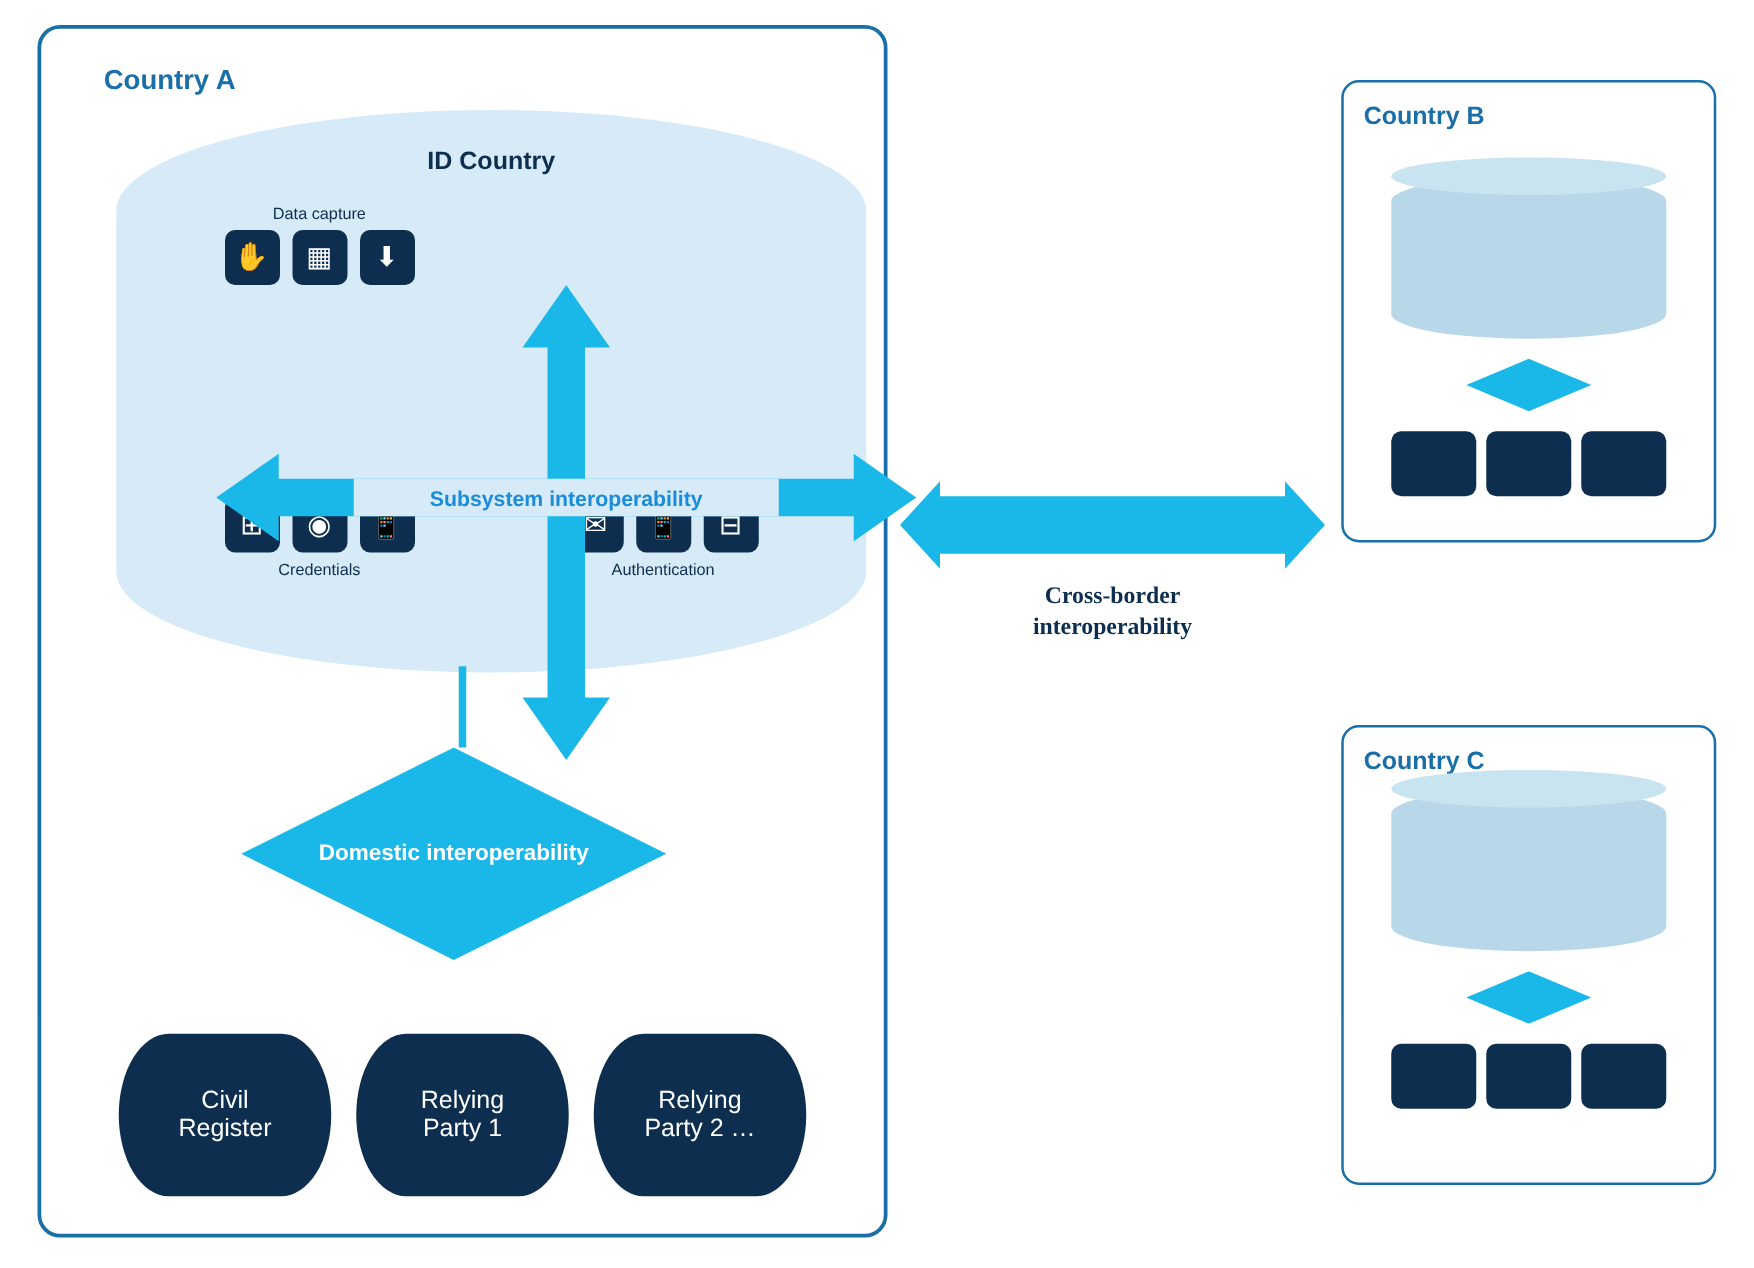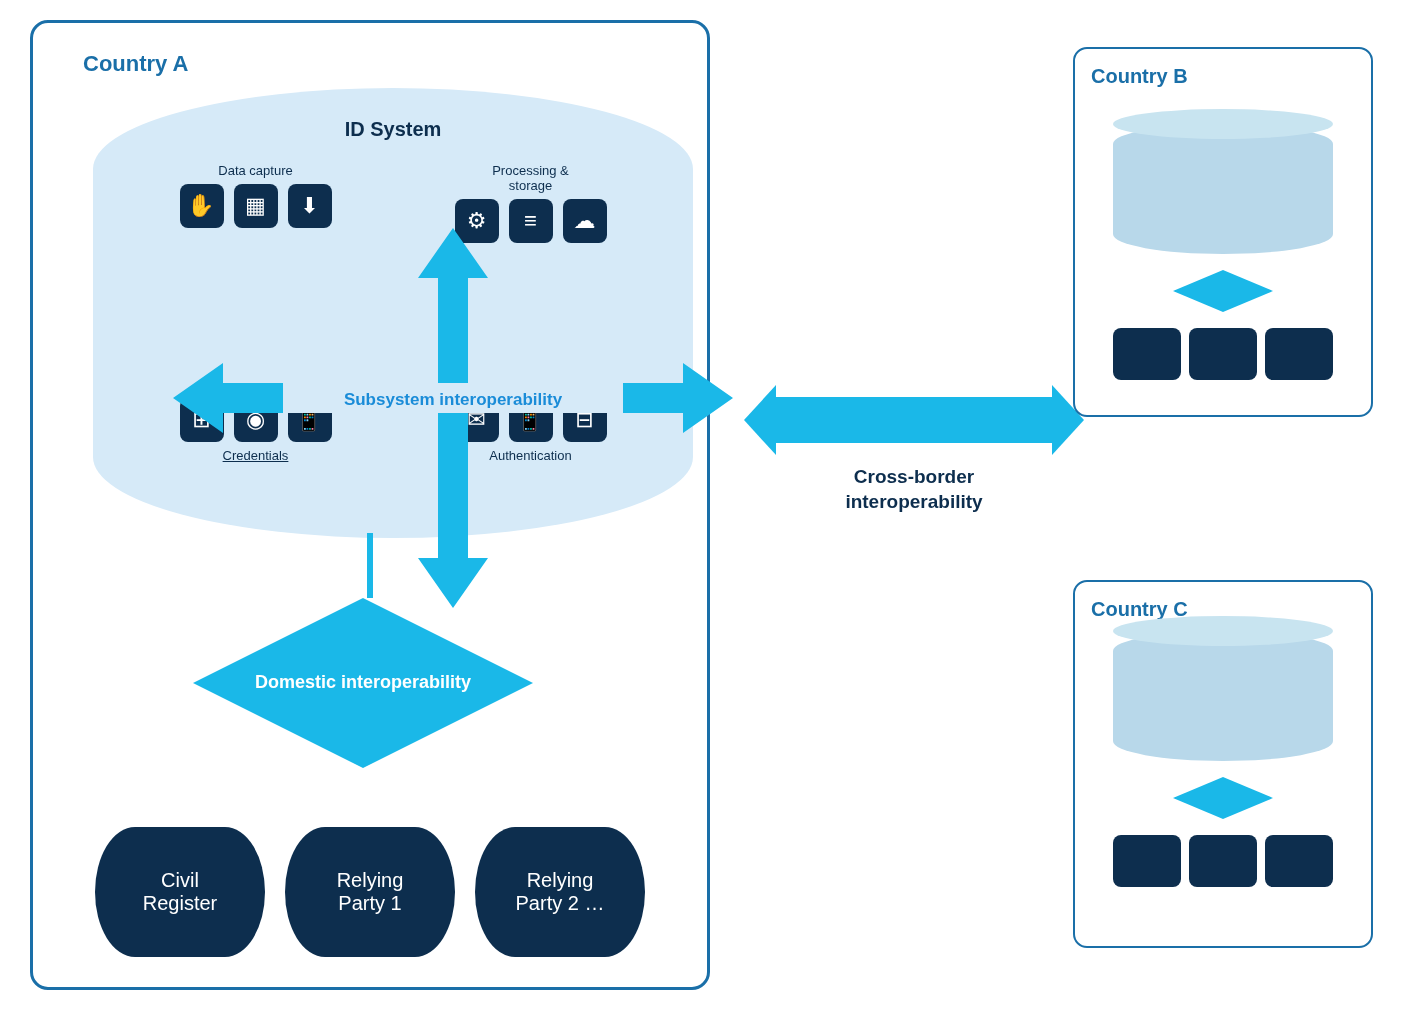--- a/index.html
+++ b/index.html
@@ -163,21 +163,21 @@
       border: 2px solid #1a6fa8;
       border-radius: 14px;
       padding: 16px;
       display: flex;
       flex-direction: column;
       align-items: center;
       gap: 10px;
     }
 
     .country-b-box {
-      top: 47px;
+      top: 64px;
       height: 370px;
       gap: 36px;
     }
 
     .country-c-box {
       top: 580px;
       height: 368px;
     }
 
     .country-label {
@@ -232,28 +232,29 @@
     .small-dark-box {
       background: #0d2e4e;
       border-radius: 8px;
       width: 68px;
       height: 52px;
     }
 
     
     .cross-border-area {
       position: absolute;
-      left: 744px;
+      left: 720px;
       top: 360px;
       width: 340px;
       height: 180px;
       display: flex;
       flex-direction: column;
       align-items: center;
       justify-content: center;
+      font-family: Liberation Serif, serif;
     }
 
     .cross-border-arrow {
       width: 320px;
       height: 70px;
       position: relative;
       display: flex;
       align-items: center;
       justify-content: center;
     }
@@ -328,62 +329,54 @@
   </style>
 </head>
 <body>
 
 <div class="diagram-container">
 
   <div class="country-a-box">
     <div class="country-a-label">Country A</div>
 
     <div class="id-system-area">
-      <div class="id-system-label">ID System</div>
+      <div class="id-system-label">ID Country</div>
 
       <div style="position:absolute; top:75px; left:30px; right:30px; display:grid; grid-template-columns:1fr 1fr; gap:10px;">
 
         <div class="icons-group">
           <div class="icons-group-label">Data capture</div>
           <div class="icon-row">
             <div class="icon-box">✋</div>
             <div class="icon-box">▦</div>
             <div class="icon-box">⬇</div>
           </div>
         </div>
 
-        <div class="icons-group">
-          <div class="icons-group-label">Processing &amp;<br>storage</div>
-          <div class="icon-row">
-            <div class="icon-box">⚙</div>
-            <div class="icon-box">≡</div>
-            <div class="icon-box">☁</div>
-          </div>
-        </div>
       </div>
 
       <svg class="subsystem-svg" viewBox="0 0 620 420">
 
         <polygon points="30,190 80,155 80,175 540,175 540,155 590,190 540,225 540,205 80,205 80,225" fill="#1ab8e8"></polygon>
 
         <polygon points="310,20 345,70 325,70 325,350 345,350 310,400 275,350 295,350 295,70 275,70" fill="#1ab8e8"></polygon>
 
         <rect x="140" y="175" width="340" height="30" fill="#d6eaf8"></rect>
         <text x="310" y="197" text-anchor="middle" font-family="Arial" font-size="17" font-weight="bold" fill="#1a8cd8">Subsystem interoperability</text>
       </svg>
 
       <div style="position:absolute; top:310px; left:30px; right:30px; display:grid; grid-template-columns:1fr 1fr; gap:10px;">
 
         <div class="icons-group">
           <div class="icon-row">
             <div class="icon-box">⊞</div>
             <div class="icon-box">◉</div>
             <div class="icon-box">📱</div>
           </div>
-          <div class="icons-group-label" style="margin-top:6px;text-decoration:underline;">Credentials</div>
+          <div class="icons-group-label" style="margin-top:6px;">Credentials</div>
         </div>
 
         <div class="icons-group">
           <div class="icon-row">
             <div class="icon-box">✉</div>
             <div class="icon-box">📱</div>
             <div class="icon-box">⊟</div>
           </div>
           <div class="icons-group-label" style="margin-top:6px;">Authentication</div>
         </div>

